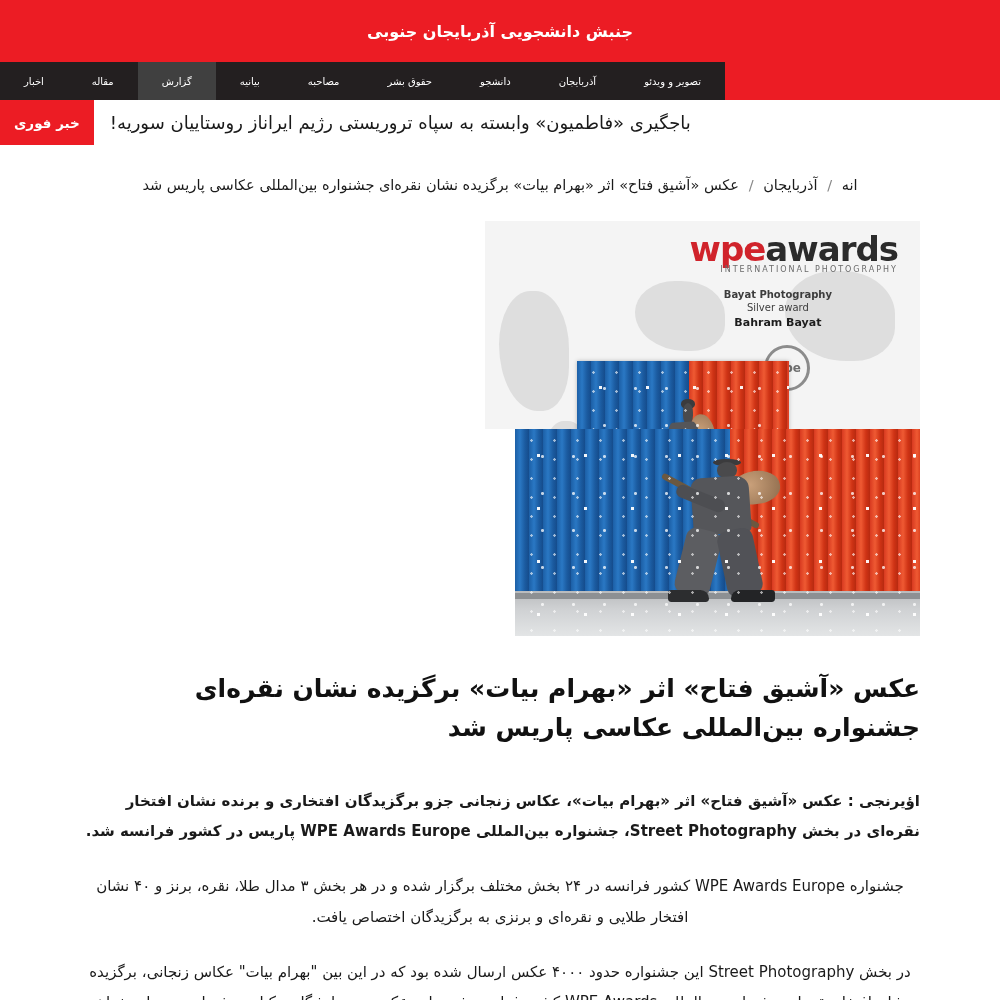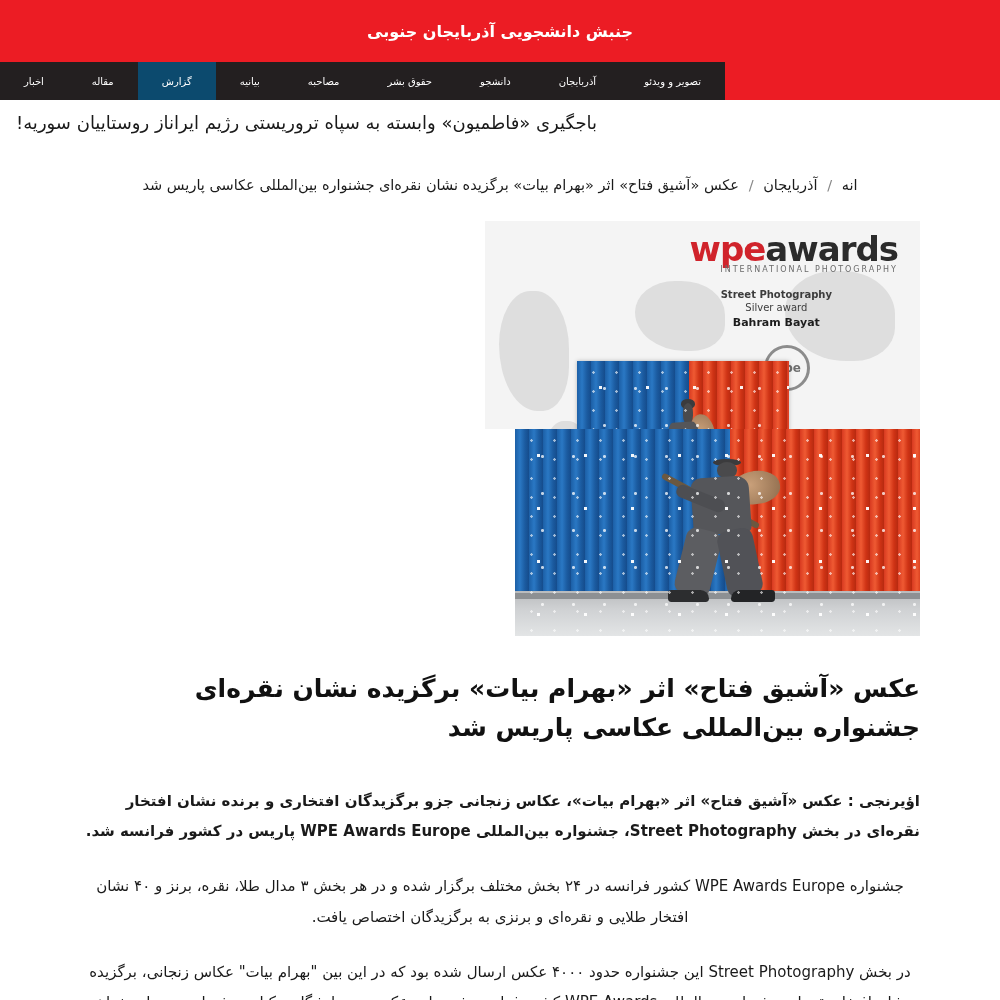--- a/index.html
+++ b/index.html
@@ -50,21 +50,21 @@
   .nav-item {
     color: #ffffff;
     font-size: 10px;
     display: flex;
     align-items: center;
     padding: 0 24px;
     white-space: nowrap;
     cursor: pointer;
   }
   .nav-item.active {
-    background: #0c4a6e;
+    background: #404040;
   }
 
   
   .breaking {
     height: 46px;
     display: flex;
     flex-direction: row;
     align-items: stretch;
     justify-content: flex-end;
     background: #ffffff;
@@ -262,20 +262,21 @@
       <div class="nav-item">مصاحبه</div>
       <div class="nav-item">بیانیه</div>
       <div class="nav-item active">گزارش</div>
       <div class="nav-item">مقاله</div>
       <div class="nav-item">اخبار</div>
     </div>
   </nav>
 
   <div class="breaking">
     <div class="breaking-text">باجگیری «فاطمیون» وابسته به سپاه تروریستی رژیم ایراناز روستاییان سوریه!</div>
+    <div class="breaking-label">خبر فوری</div>
   </div>
 
   <div class="content">
 
     <div class="breadcrumb">
       <span>انه</span>
       <span class="sep">/</span>
       <span>آذربایجان</span>
       <span class="sep">/</span>
       <span>عکس «آشیق فتاح» اثر «بهرام بیات» برگزیده نشان نقره‌ای جشنواره بین‌المللی عکاسی پاریس شد</span>
@@ -295,21 +296,21 @@
         </div>
 
         <div class="wpe-logo">
           <div class="wpe-main">
             <span class="red">wpe</span><span>awards</span>
           </div>
           <div class="wpe-sub">INTERNATIONAL PHOTOGRAPHY</div>
         </div>
 
         <div class="award-block">
-          <div class="award-l1">Street Photography</div>
+          <div class="award-l1">Bayat Photography</div>
           <div class="award-l2">Silver award</div>
           <div class="award-l3">Bahram Bayat</div>
         </div>
 
         <div class="seal">
           <span>wpe</span>
         </div>
 
         <div class="inner-photo">
           <div class="wall-blue"></div>

